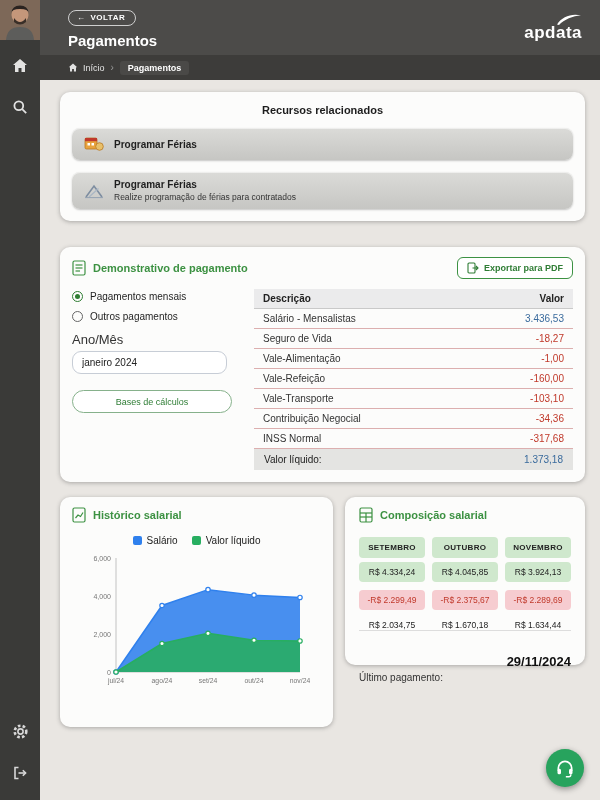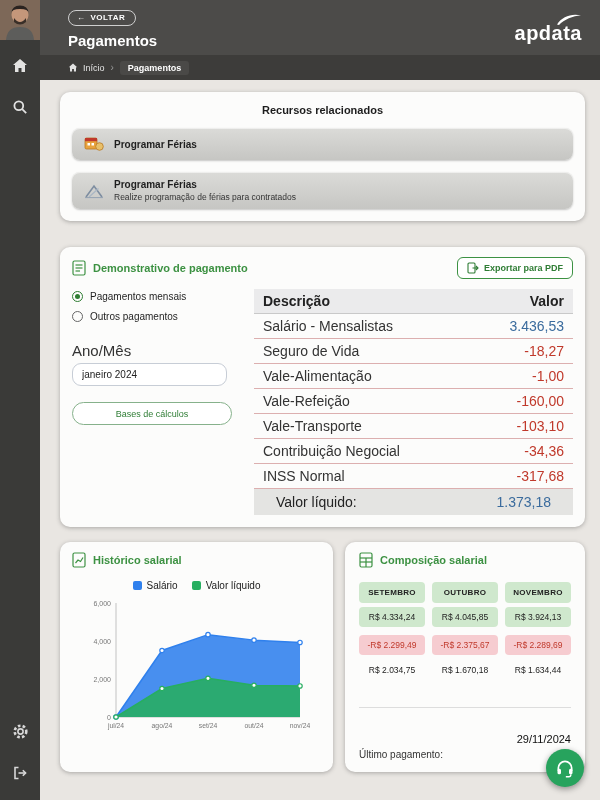--- a/index.html
+++ b/index.html
@@ -15,21 +15,21 @@
 
   .topbar { position:absolute; left:40px; top:0; width:560px; height:80px; z-index:10; }
   .topbar-main { height:55px; background:#4c4b49; display:flex; justify-content:space-between;
     align-items:center; padding:0 18px 0 28px; }
   .back-btn { display:inline-flex; align-items:center; gap:5px; background:transparent;
     border:1px solid #cfcfcf; border-radius:10px; color:#fff; font-size:8px; letter-spacing:.5px;
     padding:2px 10px 3px 8px; cursor:pointer; font-weight:bold; margin-bottom:5px;
     font-family:inherit; }
   .page-title { color:#fff; font-size:15px; font-weight:bold; margin-top:1px; }
   .logo { display:flex; flex-direction:column; align-items:flex-end; color:#fff; }
-  .logo-text { font-size:20px; font-weight:bold; letter-spacing:.5px; line-height:16px; }
+  .logo-text { font-size:17px; font-weight:bold; letter-spacing:.5px; line-height:16px; }
   .breadcrumb { height:25px; background:#3d3c3a; display:flex; align-items:center; gap:6px;
     padding:0 28px; color:#d9d9d9; font-size:9px; }
   .crumb-home { display:flex; align-items:center; gap:5px; cursor:pointer; color:#e4e4e4;text-align:center; }
   .crumb-sep { color:#9a9a9a; font-size:10px; }
   .crumb-current { color:#fff; font-weight:bold; background:#4a4947; padding:2px 8px; border-radius:3px; }
 
   .content { position:absolute; left:40px; top:80px; width:560px; height:720px;
     padding:12px 15px 0 20px; }
   .card { background:#fcfcfb; border-radius:10px; box-shadow:0 1px 4px rgba(50,50,50,.35); }
 
@@ -51,57 +51,57 @@
     padding:4px 9px; cursor:pointer; font-family:inherit; }
 
   .statement-body { display:flex; gap:14px; }
   .left-col { width:168px; flex:none; padding-top:2px; }
   .radio-row { display:flex; align-items:center; gap:7px; font-size:10px; color:#1f1f1f;
     margin-bottom:9px; cursor:pointer; }
   .radio-outer { width:11px; height:11px; border-radius:50%; border:1.5px solid #666;
     display:flex; align-items:center; justify-content:center; flex:none; }
   .radio-outer.sel { border-color:#2e7d32; }
   .radio-dot { width:5px; height:5px; border-radius:50%; background:#2e7d32; }
-  .period-label { font-size:15px; color:#333; margin:20px 0 4px; }
+  .period-label { font-size:13px; color:#333; margin:10px 0 4px; }
   .period-input { width:155px; height:23px; border:1px solid #c7cdd6; border-radius:9px;
     font-size:10px; padding:0 9px; color:#222; background:#fff; font-family:inherit; }
   .bases-btn { margin-top:16px; width:160px; height:23px; border:1px solid #86b18b;
     border-radius:12px; background:#fff; color:#2f7d35; font-size:9px; cursor:pointer; font-family:inherit; }
 
-  .pay-table { flex:1; font-size:14px; }
+  .pay-table { flex:1; font-size:10px; }
   .t-head { display:flex; justify-content:space-between; background:#ebebec; padding:4px 9px;
     font-weight:bold; color:#222; border-bottom:1px solid #c9c9c9; }
   .t-row { display:flex; justify-content:space-between; padding:4px 9px;
     border-bottom:1px solid #dcafaf; color:#333; }
   .val-pos { color:#3a6b9d; }
   .val-neg { color:#c0392b; }
-  .t-foot { display:flex; justify-content:space-between; background:#e4e4e2; padding:5px 22px; color:#222; }
+  .t-foot { display:flex; justify-content:space-between; background:#e4e4e2; padding:5px 10px; color:#222; }
   .t-foot .val-pos { font-weight:normal; }
 
   .bottom-row { display:flex; gap:12px; align-items:stretch; }
   .history-card { width:273px; flex:none; padding:10px 12px; height:230px; }
   .legend { display:flex; justify-content:center; gap:14px; margin:12px 0 4px; font-size:10px; color:#222; }
   .legend-item { display:flex; align-items:center; gap:5px; }
   .sw { width:9px; height:9px; border-radius:2px; display:inline-block; }
   .chart-wrap { display:flex; justify-content:center; }
 
-  .comp-card { flex:1; padding:10px 14px 12px; height:230px; display:flex; flex-direction:column; }
+  .comp-card { flex:1; padding:10px 14px 12px; height:168px; display:flex; flex-direction:column; }
   .comp-grid { display:grid; grid-template-columns:repeat(3,1fr); gap:7px; margin-top:14px; }
   .comp-col { display:flex; flex-direction:column; gap:4px; }
   .month-head { background:#cfe8cd; border-radius:4px; text-align:center; font-size:8px;
     font-weight:bold; padding:6px 2px; color:#222; letter-spacing:.3px; }
   .month-gross { background:#cfe8cd; border-radius:4px; text-align:center; font-size:8.5px;
     padding:5px 2px; color:#222; }
   .month-ded { background:#f6ccd0; border-radius:4px; text-align:center; font-size:8.5px;
     padding:5px 2px; color:#c0392b; margin-top:4px; }
   .month-net { text-align:center; font-size:8.5px; padding:6px 2px 0; color:#222; }
   .comp-footer { margin-top:auto; border-top:1px solid #ddd; padding-top:9px;
     display:flex; justify-content:space-between; align-items:center; }
   .last-label { font-size:10px; color:#333;margin-top:32px; }
-  .last-value { font-size:11px; font-weight:normal; color:#101010; }
+  .last-value { font-size:13px; font-weight:bold; color:#101010; }
 
   .fab { position:absolute; right:16px; bottom:13px; width:38px; height:38px; border-radius:50%;
     background:#27a35d; border:none; display:flex; align-items:center; justify-content:center;
     box-shadow:0 2px 6px rgba(0,0,0,.4); cursor:pointer; z-index:30; }
 </style>
 </head>
 <body>
 
 <aside class="sidebar">
   <div class="avatar">

